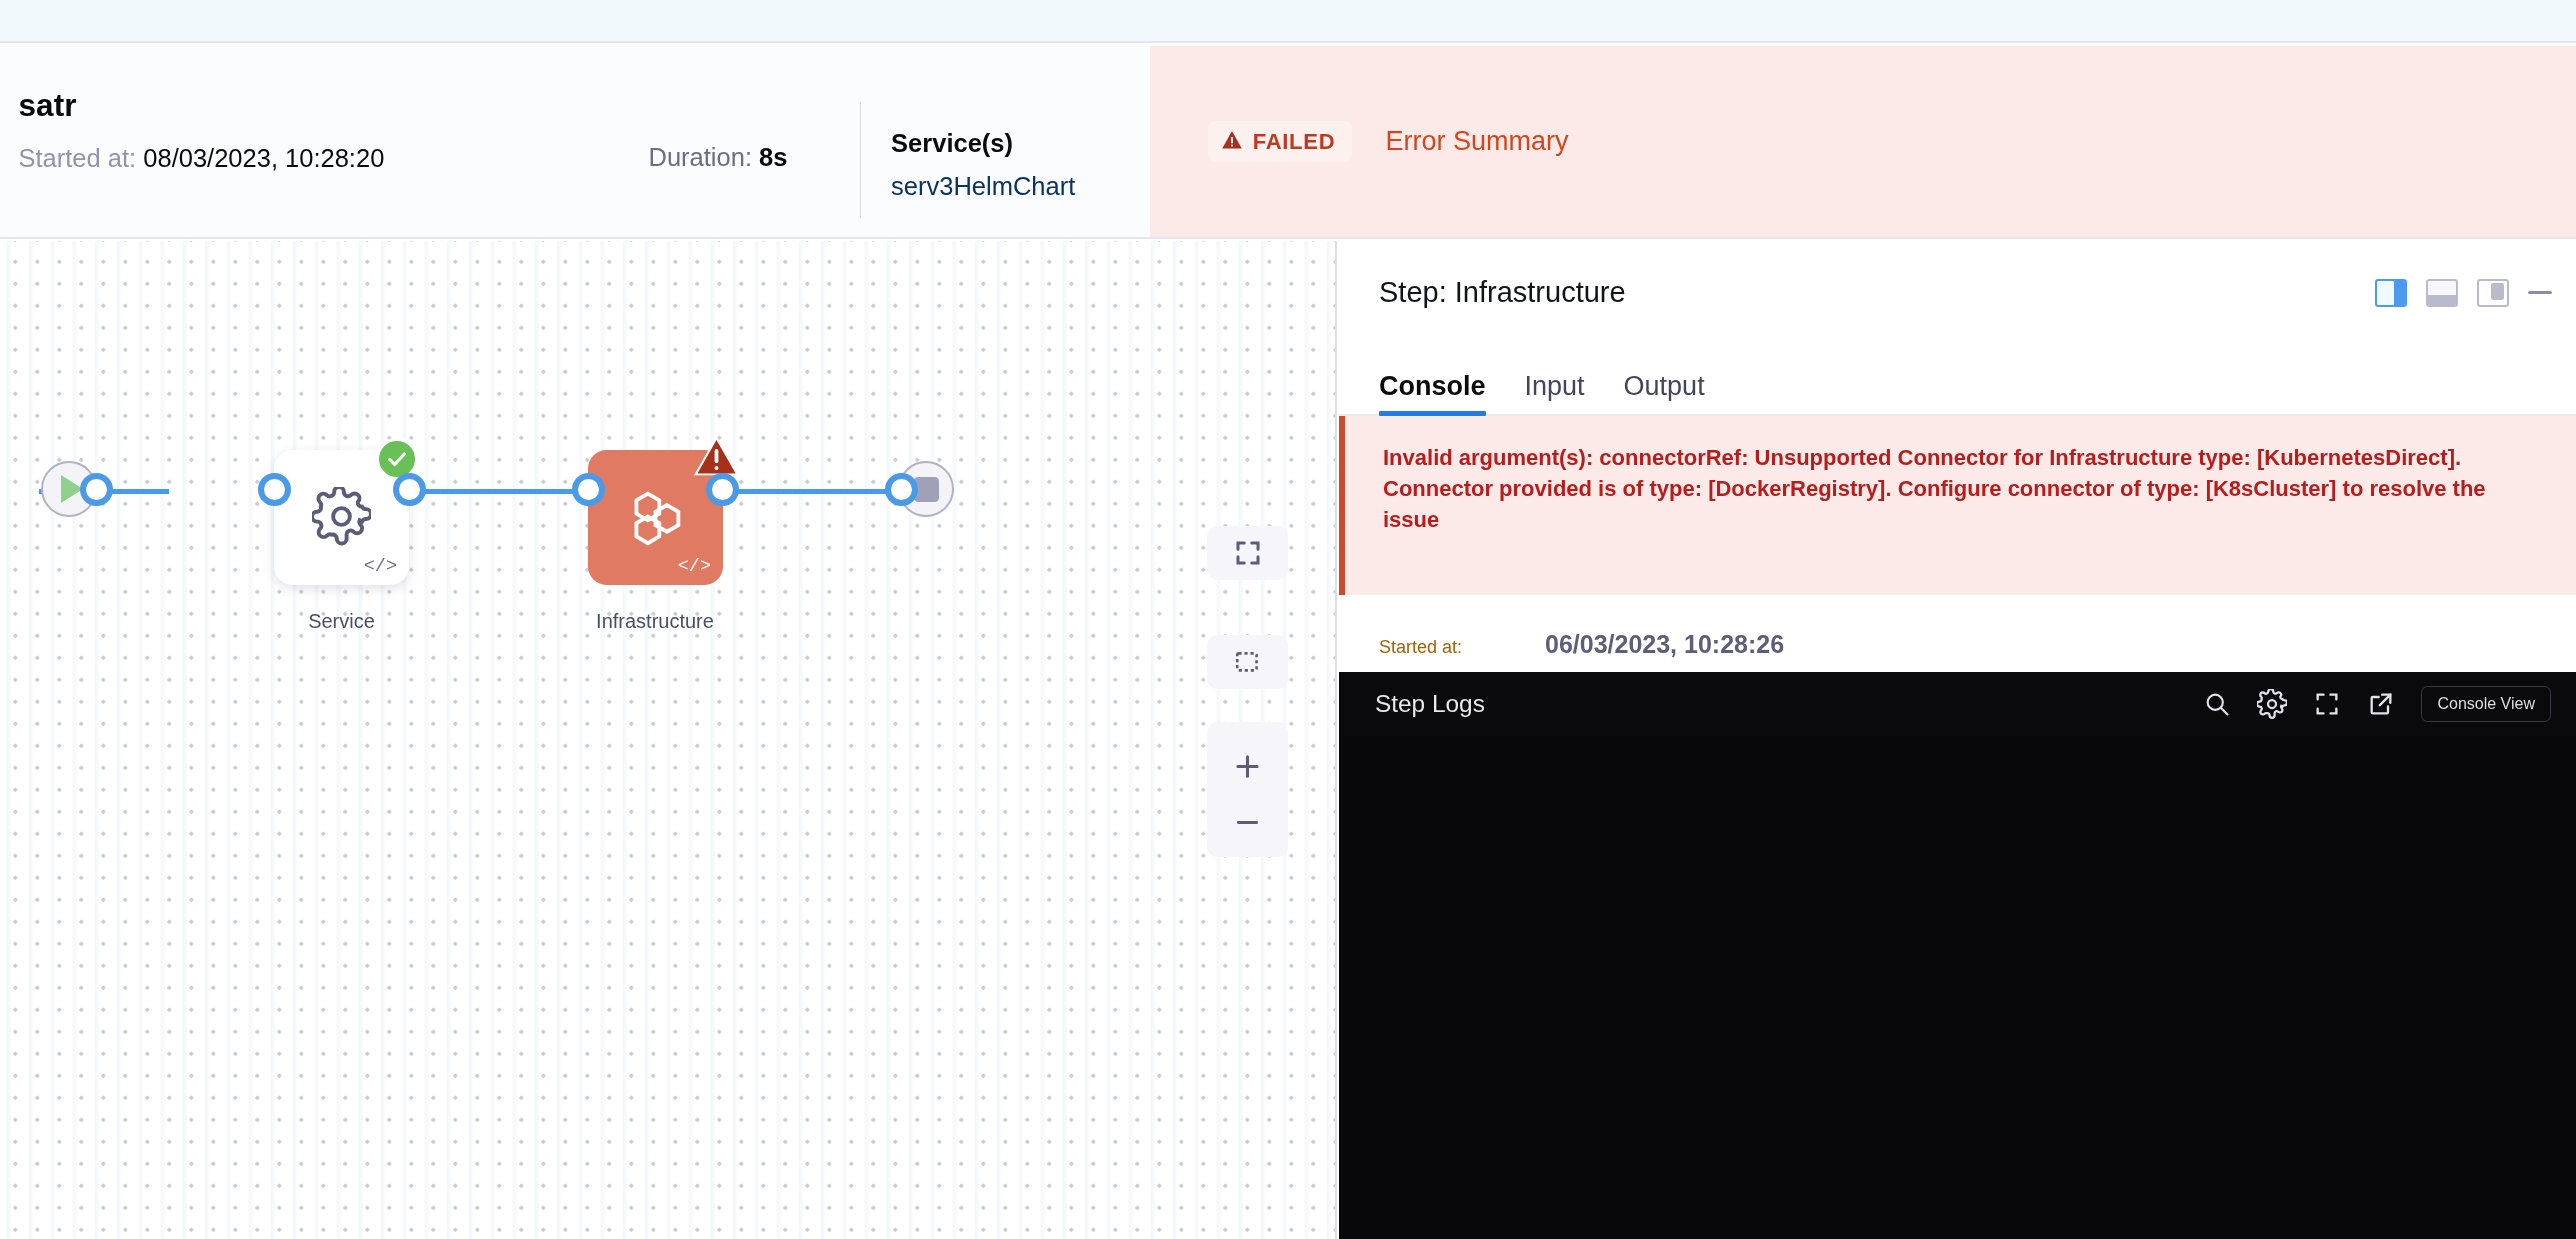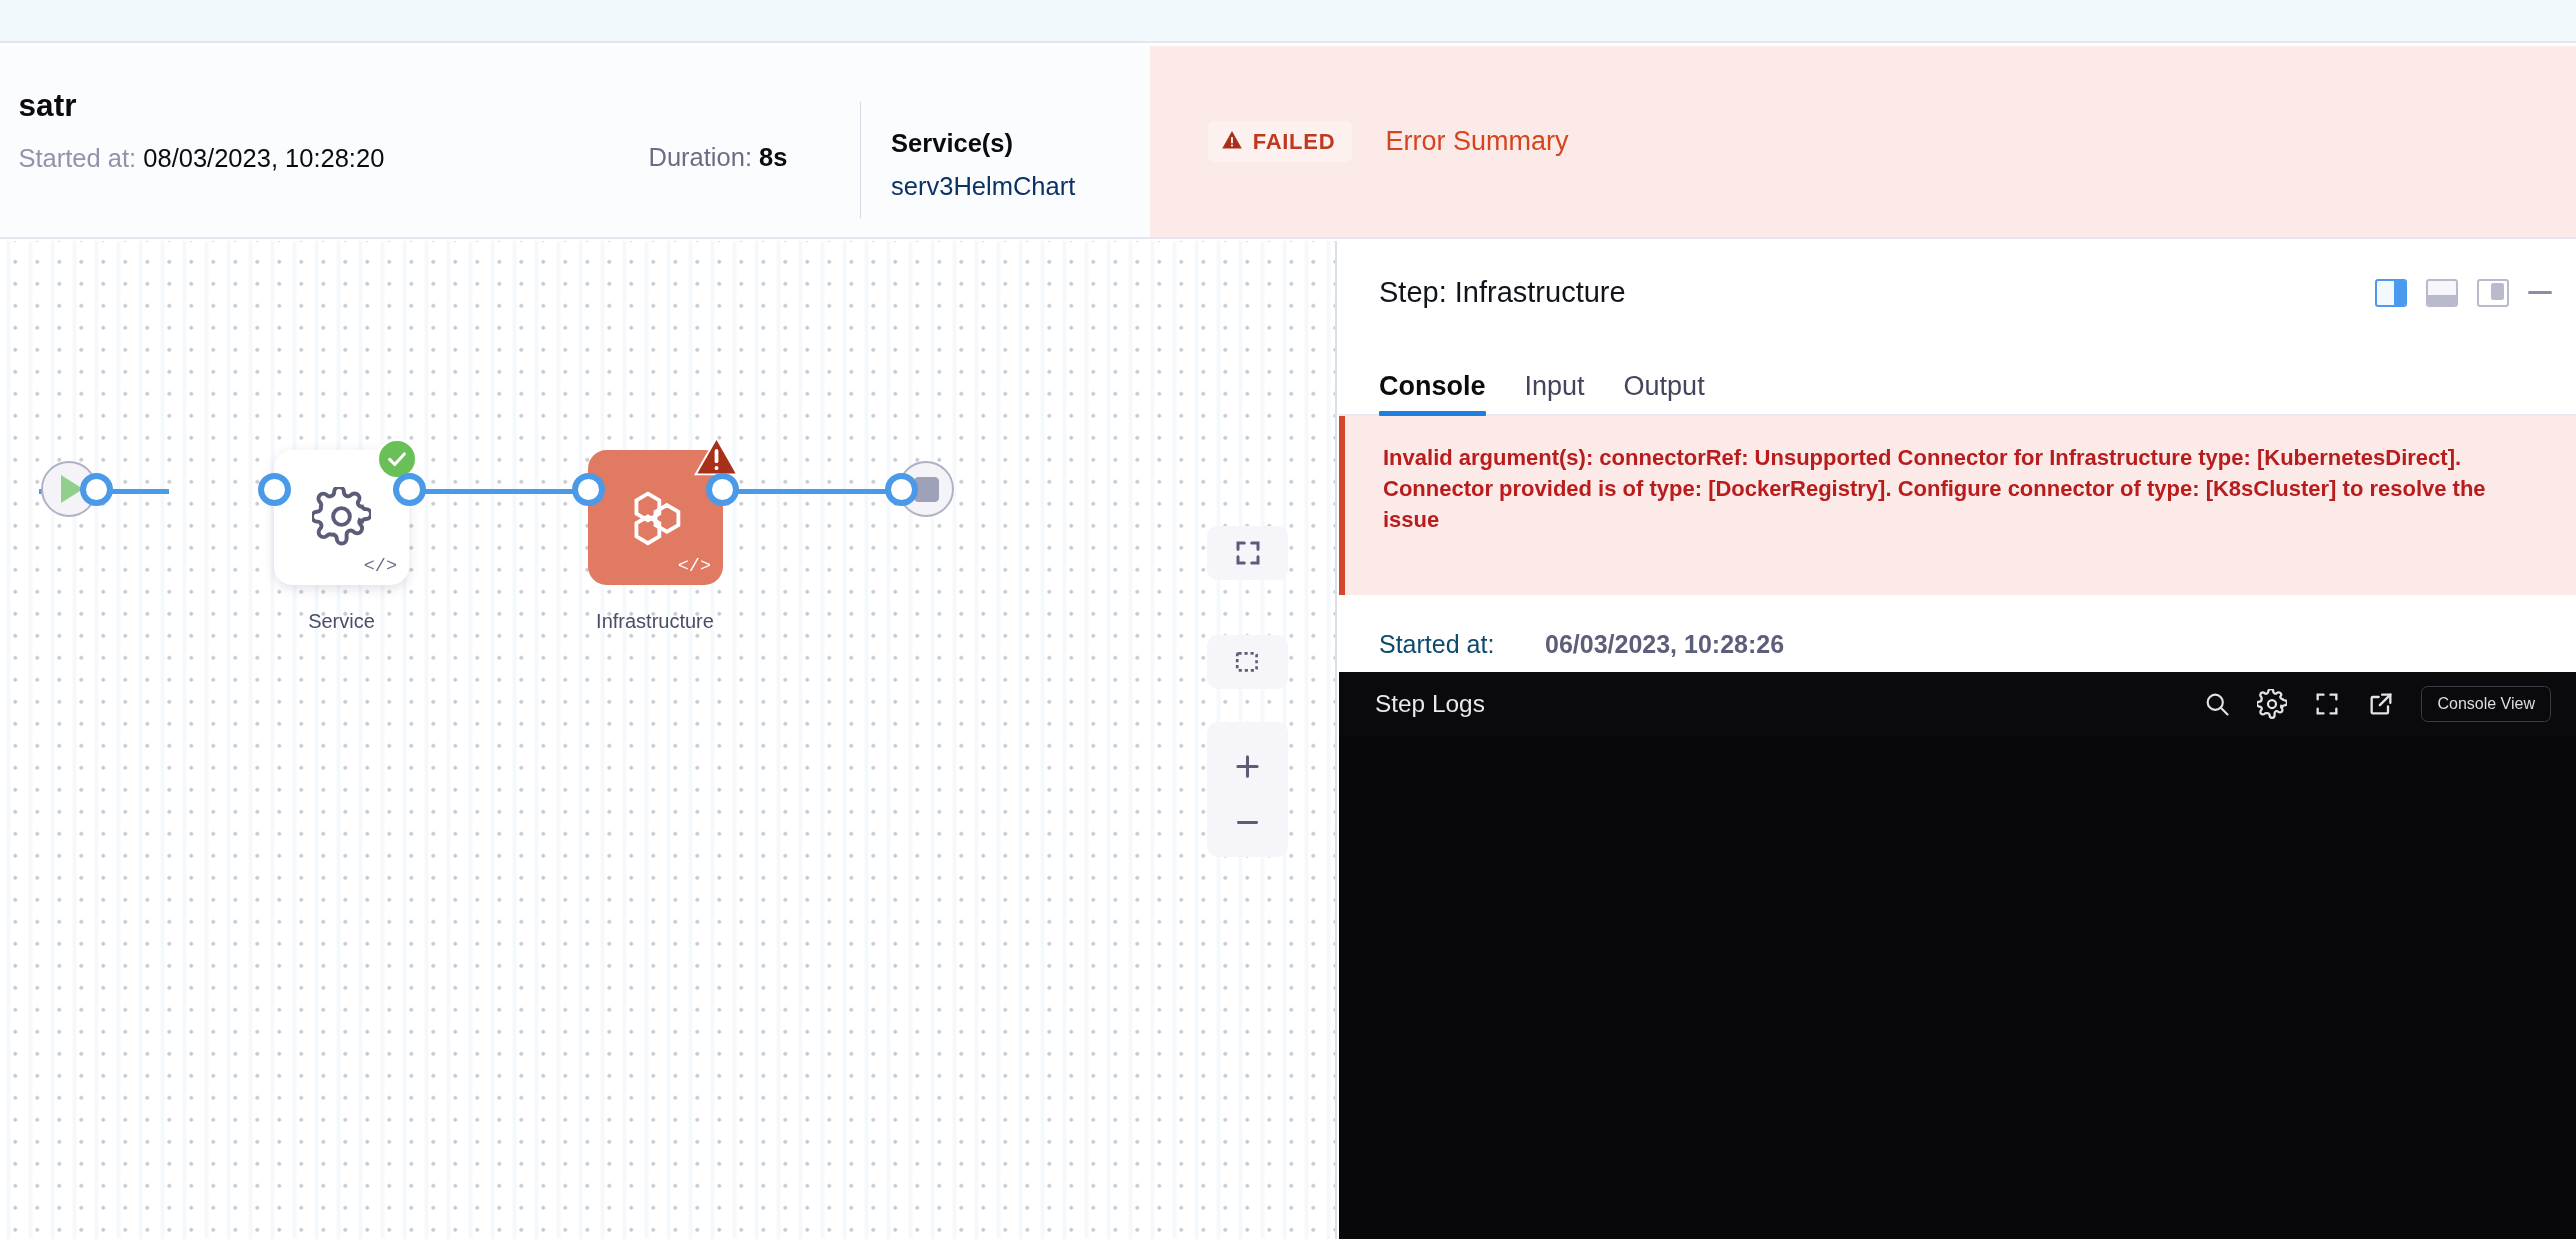--- a/index.html
+++ b/index.html
@@ -212,21 +212,21 @@
     min-height: 179px;
   }
   .error-box p {
     font-size: 22px; line-height: 1.42; font-weight: bold; color: #b91c1c;
   }
 
   .meta {
     padding: 35px 0 0 40px;
   }
   .meta-row { display: flex; align-items: baseline; margin-bottom: 27px; }
-  .meta-key { width: 166px; font-size: 25px; color: #0c4a6e; }
+  .meta-key { width: 166px; font-size: 18px; color: #a16207; }
   .meta-val { font-size: 25px; font-weight: bold; color: #5c5e7a; }
 
   
   .logs {
     position: absolute; left: 0; bottom: 0; width: 1237px; height: 567px;
     background: #0a0a0c;
   }
   .logs-bar {
     height: 64px; display: flex; align-items: center;
     padding: 0 25px 0 36px;

